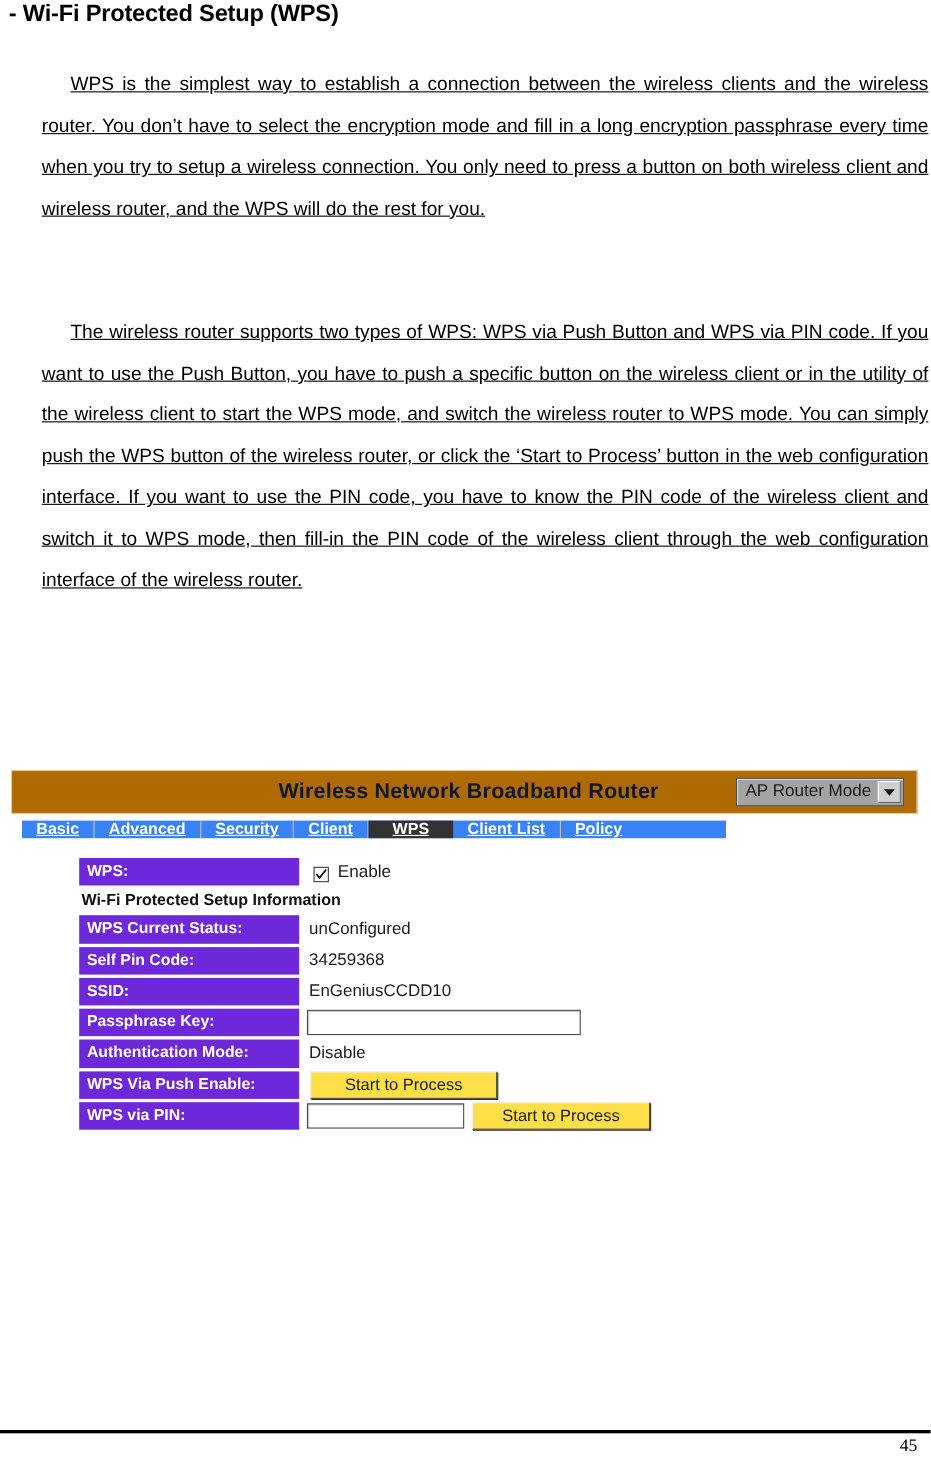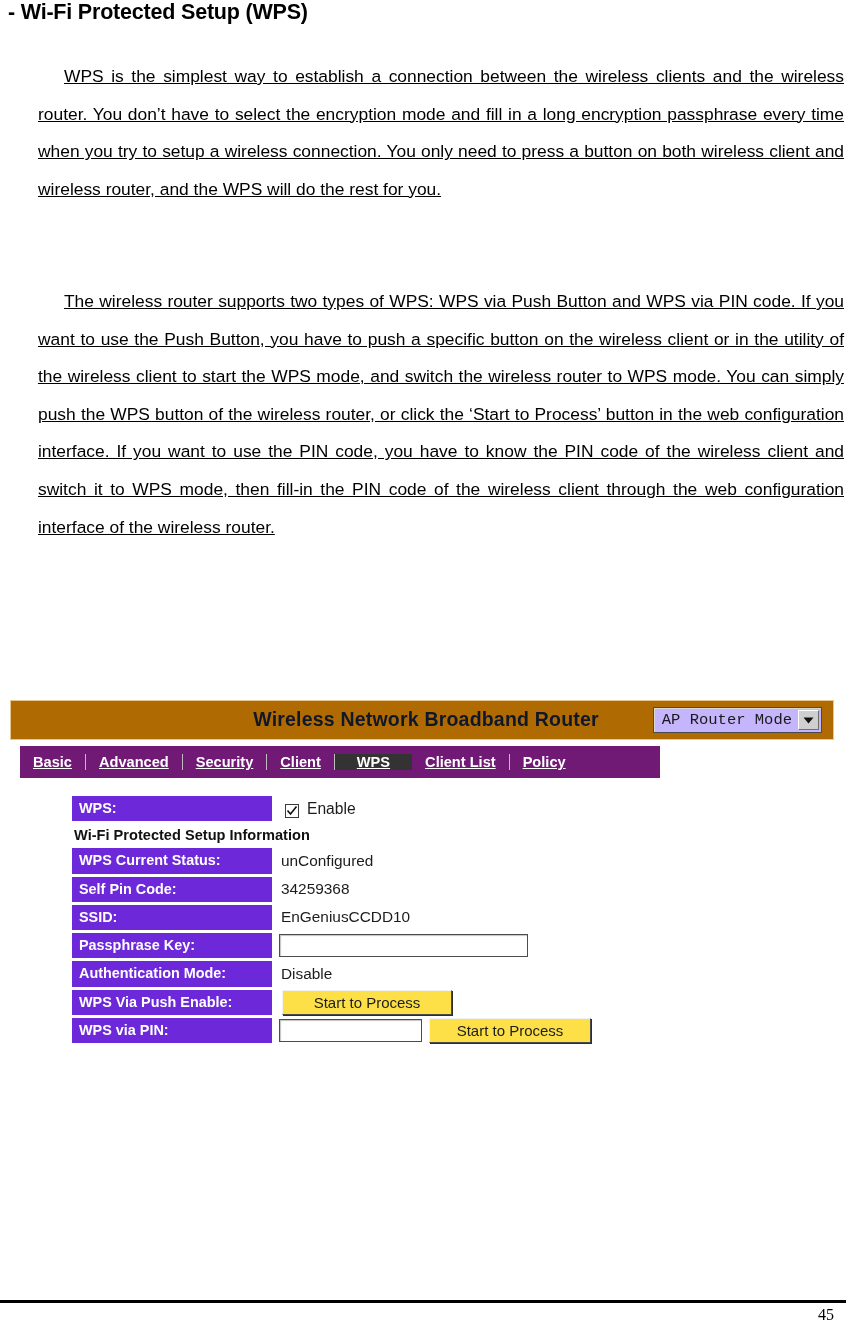--- a/index.html
+++ b/index.html
@@ -73,25 +73,24 @@
     font-weight: bold;
     letter-spacing: 0.2px;
   }
   .mode-select {
     position: absolute;
     right: 11px;
     top: 6px;
     height: 26px;
     display: flex;
     align-items: stretch;
-    background: #c4b5fd;
+    background: #a3a3a3;
     border: 1px solid #4a4a4a;
     box-shadow: inset 1px 1px 0 #d8d8d8;
     box-sizing: border-box;
-    font-family: Liberation Mono, monospace;
   }
   .mode-select-value {
     padding: 0 6px 0 8px;
     display: flex;
     align-items: center;
     font-size: 15.5px;
     color: #1a1a1a;
     white-space: nowrap;
   }
   .mode-select-arrow {
@@ -106,23 +105,23 @@
     align-items: center;
     justify-content: center;
     box-sizing: border-box;
   }
   .mode-select-arrow svg { display: block; }
 
   
   .tab-bar {
     margin-left: 10px;
     margin-top: 6px;
-    height: 32px;
+    height: 16px;
     width: 640px;
-    background: #701a75;
+    background: #3b82f6;
     display: flex;
     align-items: center;
     box-sizing: border-box;
   }
   .tab {
     display: flex;
     align-items: center;
     justify-content: center;
     padding: 0 13px;
     color: #ffffff;

